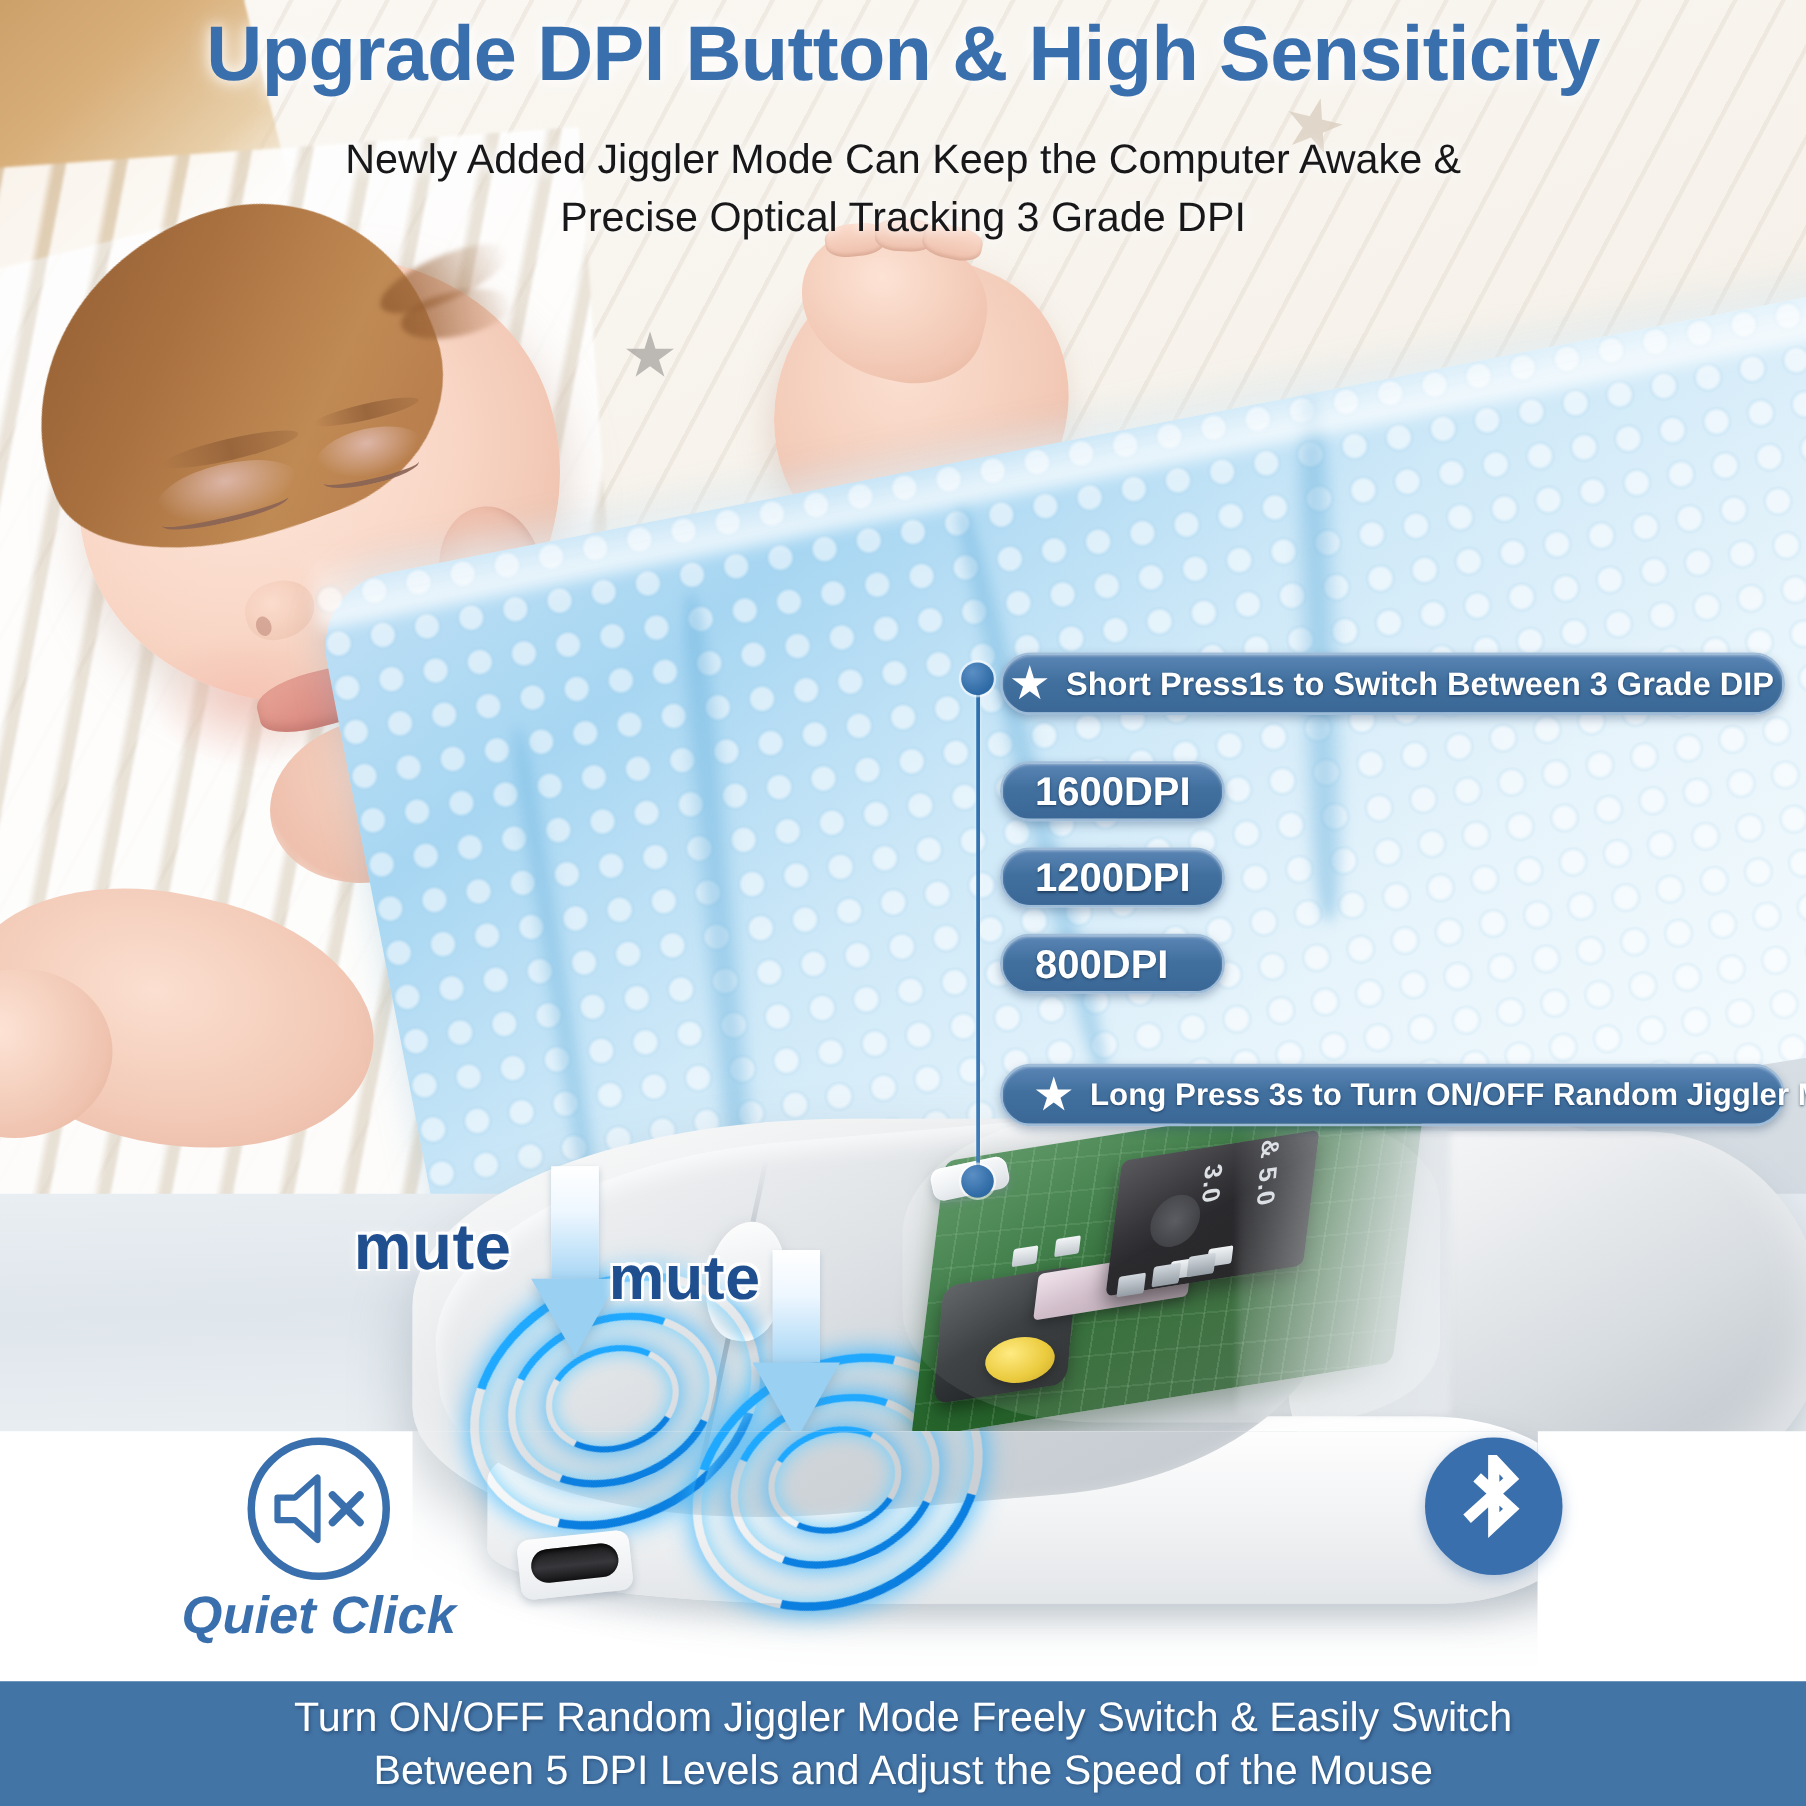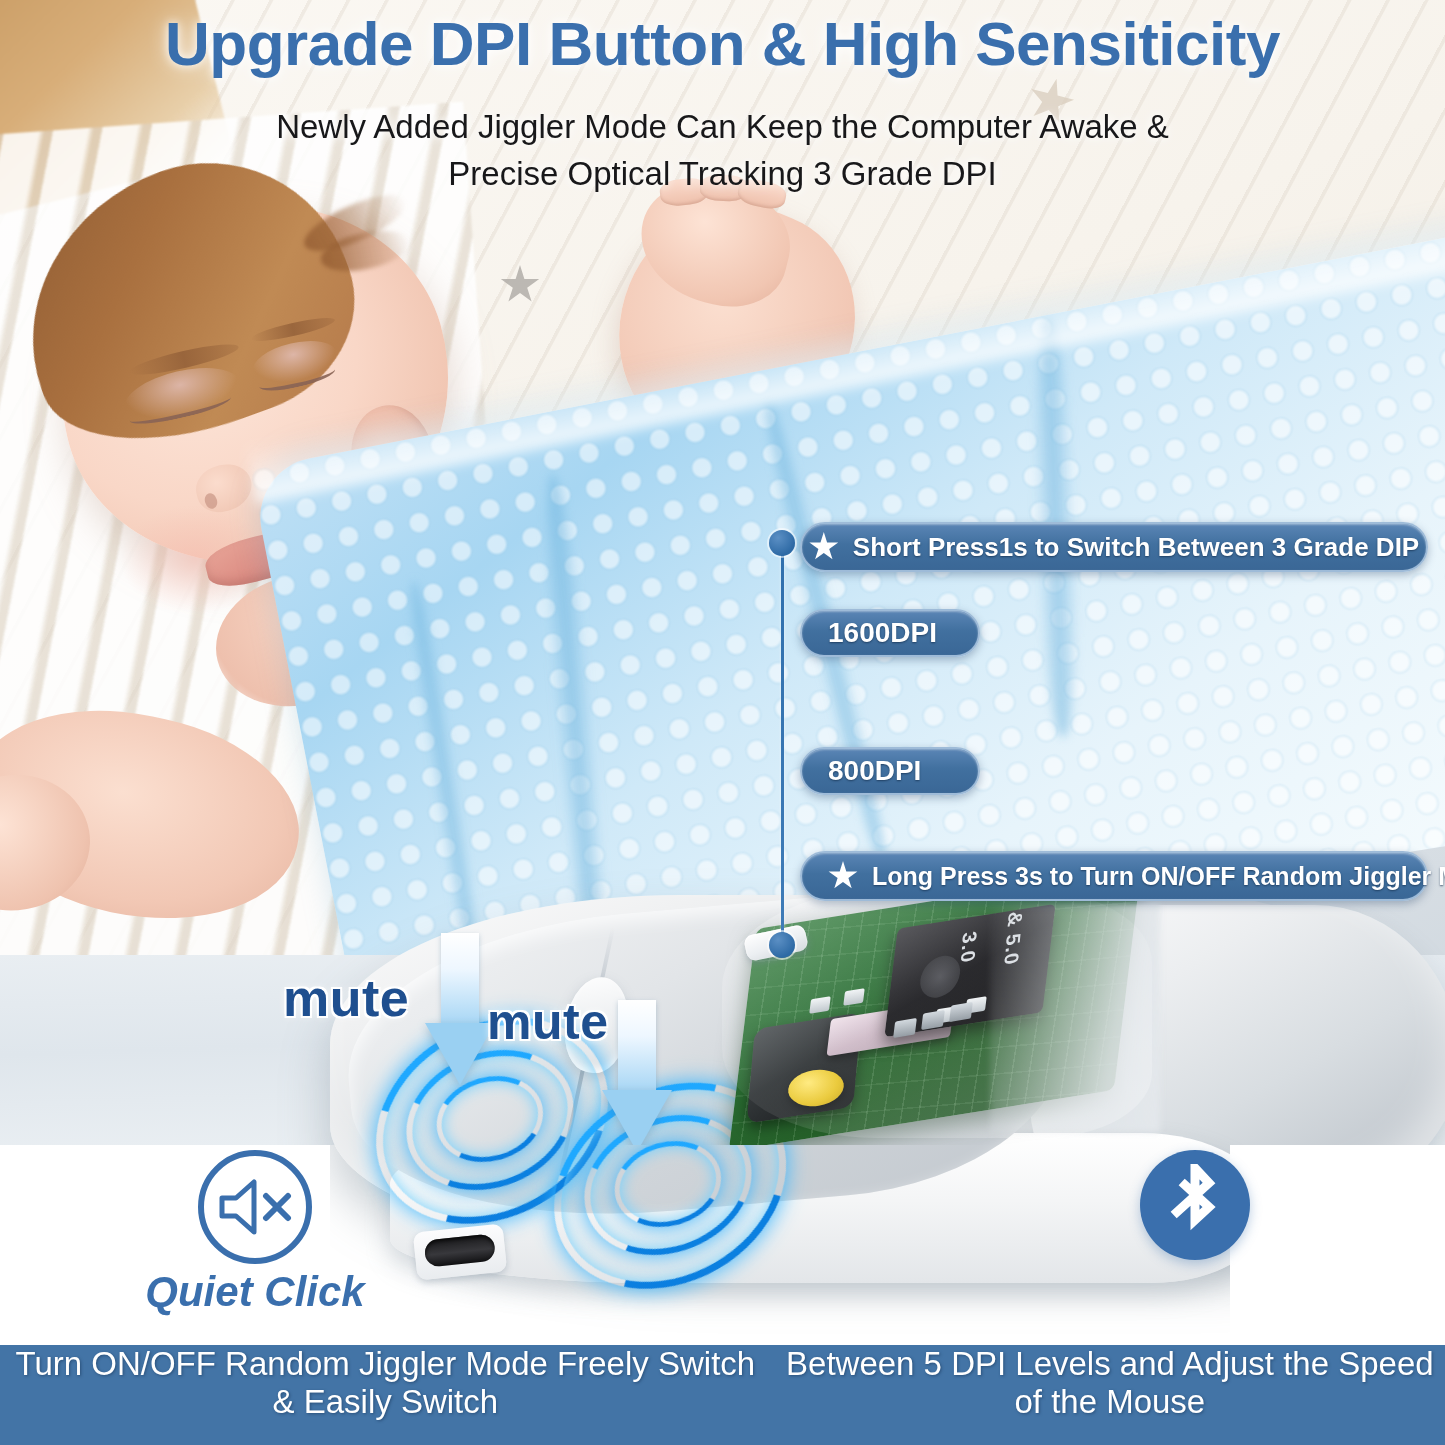--- a/index.html
+++ b/index.html
@@ -276,21 +276,21 @@
     color:#ffffff;font-weight:bold;
     text-shadow:0 1px 2px rgba(20,45,75,.7);
     padding:0 26px;box-sizing:border-box;
   }
   .pill-star{width:30px;height:30px;flex:0 0 auto;color:#ffffff;}
   .pill-star .star-shape{width:30px;height:30px;}
   .pill-text{white-space:nowrap;}
 
   .pill-short{left:800px;top:522px;height:50px;font-size:26px;width:628px;justify-content:center;}
   .pill-long{left:800px;top:851px;height:50px;font-size:25px;width:628px;}
-  .pill-dpi{height:48px;font-size:28px;width:180px;justify-content:flex-start;}
+  .pill-dpi{height:48px;font-size:32px;width:180px;justify-content:flex-start;}
   .p-1600{left:800px;top:609px;}
   .p-1200{left:800px;top:678px;}
   .p-800{left:800px;top:747px;text-align:right;}
 
   
   .headline{
     position:absolute;left:0;top:8px;width:1445px;text-align:center;
     font-size:62px;font-weight:bold;color:#3a6fad;letter-spacing:-.5px;
     text-shadow:0 0 10px rgba(255,255,255,.95),0 0 20px rgba(255,255,255,.8);
   }
@@ -316,21 +316,21 @@
   .bt-icon-circle{
     width:110px;height:110px;border-radius:50%;background:#3a6fad;
     margin:0 auto;display:flex;align-items:center;justify-content:center;
     box-shadow:0 4px 12px rgba(58,111,173,.35);
   }
 
   
   .banner{
     position:absolute;left:0;top:1345px;width:1445px;height:100px;
     background:#4374a6;color:#ffffff;text-align:center;
-    display:flex;flex-direction:row;justify-content:center;gap:4px;
+    display:flex;flex-direction:column;justify-content:center;gap:4px;
   }
   .banner-line{font-size:33px;text-shadow:1px 1px 3px rgba(25,55,90,.6);}
 </style>
 </head>
 <body>
 
 <div id="stage">
 
   <div class="photo">
     <div class="bedding"></div>
@@ -457,20 +457,23 @@
   <div class="pill pill-short">
     <span class="pill-star">
         <span class="star-shape"></span>
       </span>
     <span class="pill-text">Short Press1s to Switch Between 3 Grade DIP</span>
   </div>
 
   <div class="pill pill-dpi p-1600">
     <span class="pill-text">1600DPI</span>
   </div>
+  <div class="pill pill-dpi p-1200">
+    <span class="pill-text">1200DPI</span>
+  </div>
   <div class="pill pill-dpi p-800">
     <span class="pill-text">800DPI</span>
   </div>
 
   <div class="pill pill-long">
     <span class="pill-star">
         <span class="star-shape"></span>
       </span>
     <span class="pill-text">Long Press 3s to Turn ON/OFF Random Jiggler Mode</span>
   </div>

